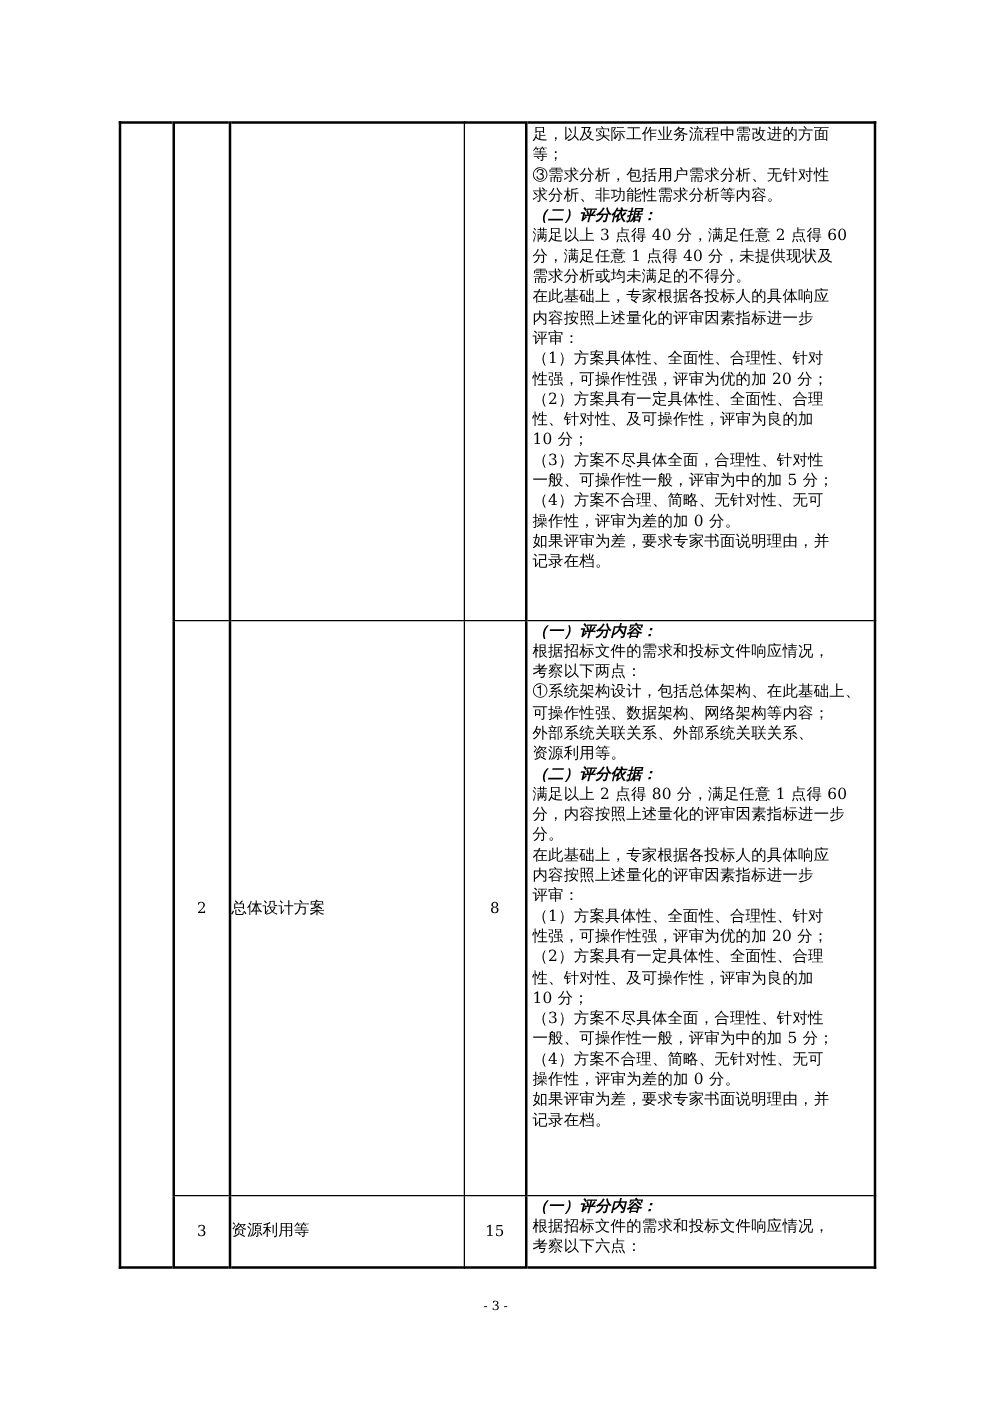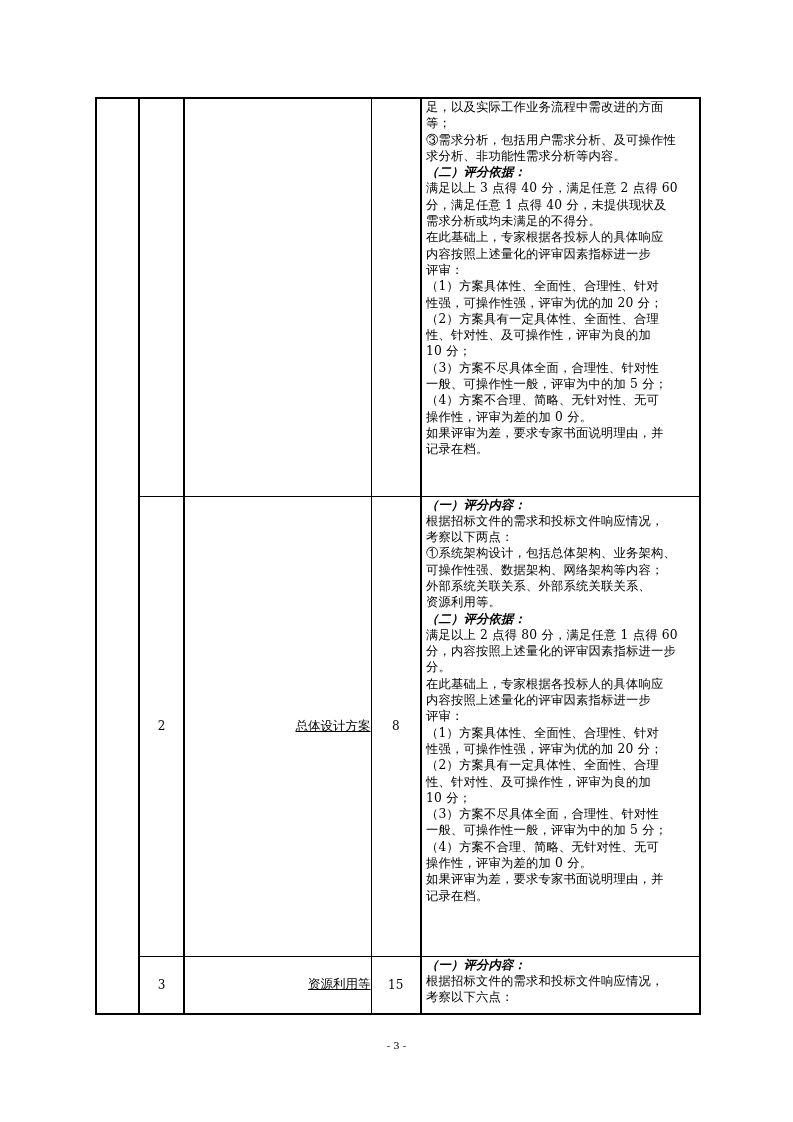--- a/index.html
+++ b/index.html
@@ -7,21 +7,21 @@
       font-family: "DejaVu Serif", "Liberation Serif", serif; color: #000; }
     .page { position: absolute; left: 0; top: 0; width: 793px; height: 1122px; background: #fff; }
     table.grid { position: absolute; left: 95px; top: 97px; width: 604px;
       border-collapse: collapse; table-layout: fixed; }
     table.grid td { border: 1px solid #000; vertical-align: middle; padding: 0; }
     table.grid { border: 2px solid #000; }
     col.c0 { width: 43px; } col.c1 { width: 45px; } col.c2 { width: 187px; }
     col.c3 { width: 50px; } col.c4 { width: 279px; }
     td.thickl { border-left: 2px solid #000 !important; }
     td.num, td.score { text-align: center; font-size: 12px; }
-    td.name { text-align: right; font-size: 12.5px; text-decoration: underline; }
+    td.name { text-align: left; font-size: 12.5px; }
     td.content { padding: 0 4px 0 4px !important; vertical-align: top !important; font-size: 12.3px; line-height: 16.3px; margin-left: 44px; }
     .line { display: block; white-space: nowrap; letter-spacing: 0.2px; }
     .bold { font-weight: bold; font-style: italic; }
     .footer { position: absolute; top: 1040px; left: 0; width: 793px; text-align: center; font-size: 10px; }
   </style>
 </head>
 <body>
 
 <div class="page">
   <table class="grid">
@@ -34,21 +34,21 @@
     </colgroup>
     <tbody id="tbody">
       <tr style="height:398px;">
         <td rowspan="3"></td>
         <td class="num thickl"></td>
         <td class="name thickl"></td>
         <td class="score"></td>
         <td class="content thickl">
             <span class="line">足，以及实际工作业务流程中需改进的方面</span>
             <span class="line">等；</span>
-            <span class="line">③需求分析，包括用户需求分析、及可操作性</span>
+            <span class="line">③需求分析，包括用户需求分析、无针对性</span>
             <span class="line">求分析、非功能性需求分析等内容。</span>
             <span class="line bold">（二）评分依据：</span>
             <span class="line">满足以上 3 点得 40 分，满足任意 2 点得 60</span>
             <span class="line">分，满足任意 1 点得 40 分，未提供现状及</span>
             <span class="line">需求分析或均未满足的不得分。</span>
             <span class="line">在此基础上，专家根据各投标人的具体响应</span>
             <span class="line">内容按照上述量化的评审因素指标进一步</span>
             <span class="line">评审：</span>
             <span class="line">（1）方案具体性、全面性、合理性、针对</span>
             <span class="line">性强，可操作性强，评审为优的加 20 分；</span>
@@ -64,21 +64,21 @@
           </td>
       </tr>
       <tr style="height:460px;">
         <td class="num thickl">2</td>
         <td class="name thickl">总体设计方案</td>
         <td class="score">8</td>
         <td class="content thickl">
             <span class="line bold">（一）评分内容：</span>
             <span class="line">根据招标文件的需求和投标文件响应情况，</span>
             <span class="line">考察以下两点：</span>
-            <span class="line">①系统架构设计，包括总体架构、业务架构、</span>
+            <span class="line">①系统架构设计，包括总体架构、在此基础上、</span>
             <span class="line">可操作性强、数据架构、网络架构等内容；</span>
             <span class="line">外部系统关联关系、外部系统关联关系、</span>
             <span class="line">资源利用等。</span>
             <span class="line bold">（二）评分依据：</span>
             <span class="line">满足以上 2 点得 80 分，满足任意 1 点得 60</span>
             <span class="line">分，内容按照上述量化的评审因素指标进一步</span>
             <span class="line">分。</span>
             <span class="line">在此基础上，专家根据各投标人的具体响应</span>
             <span class="line">内容按照上述量化的评审因素指标进一步</span>
             <span class="line">评审：</span>

